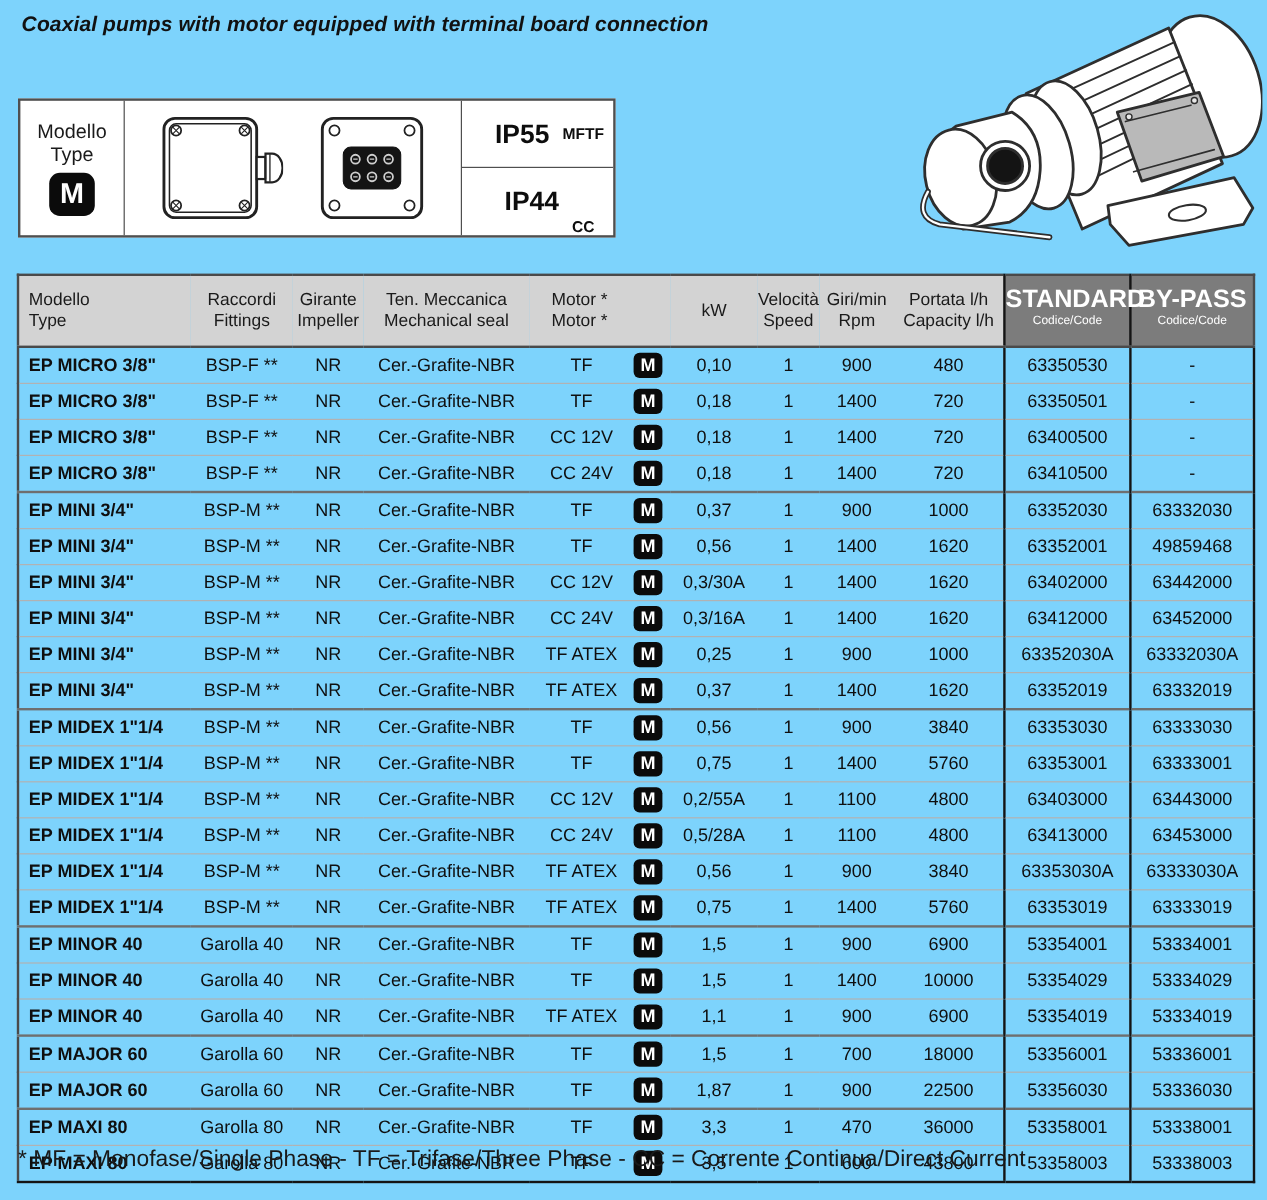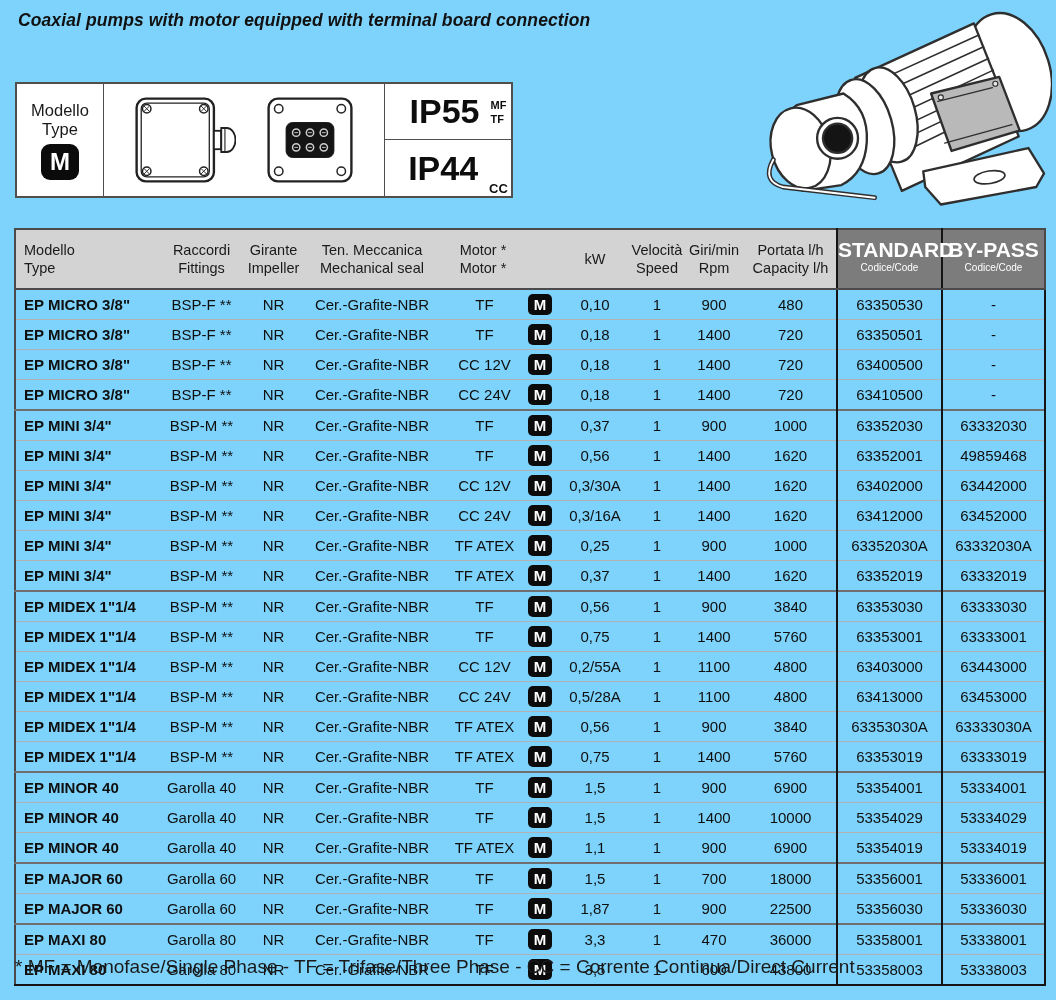--- a/index.html
+++ b/index.html
@@ -24,22 +24,22 @@
   }
   .legend-model .lbl{font-size:16.5px;line-height:19px;color:#1a1a1a;}
   .m-big-badge{
     margin-top:5px;width:38px;height:36px;background:#0b0b0b;border-radius:9px;
     color:#fff;font-size:24px;font-weight:bold;text-align:center;line-height:36px;
   }
   .legend-boxes{flex:1;display:flex;align-items:center;justify-content:space-evenly;}
   .legend-ip{width:126px;border-left:1.5px solid #4f4f4f;display:flex;flex-direction:column;}
   .ip-cell{flex:1;display:flex;align-items:center;justify-content:center;gap:11px;}
   .ip-cell.first{border-bottom:1.5px solid #4f4f4f;}
-  .ip-code{font-size:34px;font-weight:bold;color:#0d0d0d;margin-left:20px;}
-  .ip-types{display:flex;flex-direction:column;font-size:11px;font-weight:bold;line-height:14px;color:#0d0d0d;}
+  .ip-code{font-size:22px;font-weight:bold;color:#0d0d0d;margin-left:20px;}
+  .ip-types{display:flex;flex-direction:row;font-size:13px;font-weight:bold;line-height:14px;color:#0d0d0d;}
   .ip-single{font-size:13px;font-weight:bold;color:#0d0d0d;margin-top:41px;}
   
   .pump{position:absolute;right:4px;top:0px;}
   
   table.spec{
     position:absolute;left:14px;top:228px;width:1030px;
     border-collapse:collapse;table-layout:fixed;
     font-size:15px;
   }
   table.spec{border:2px solid #4a4a4a;}

